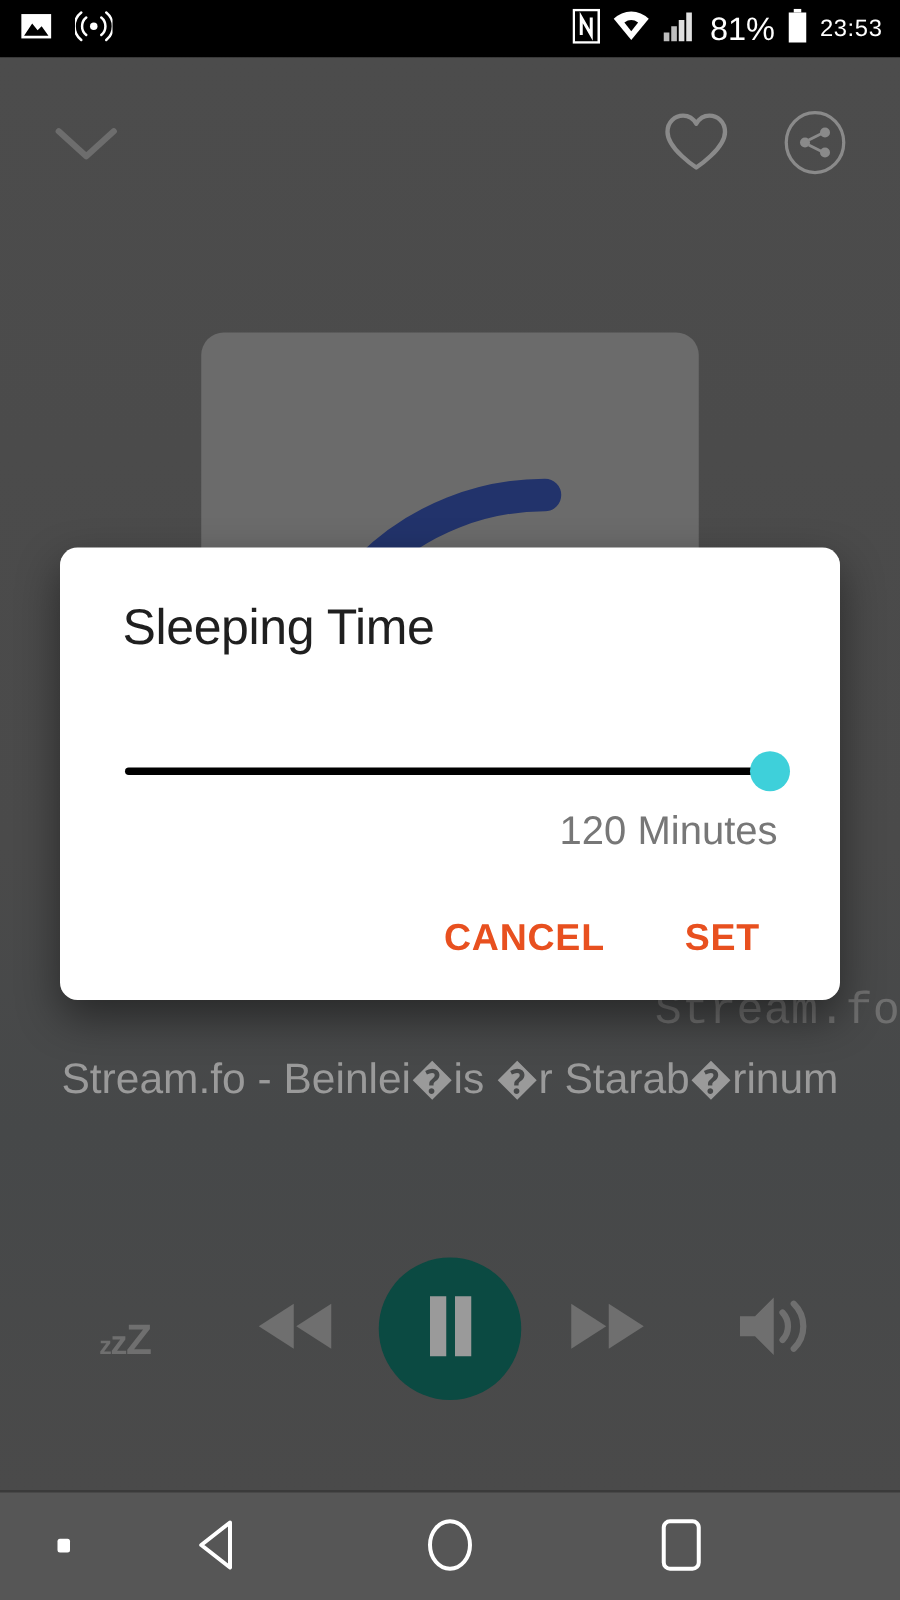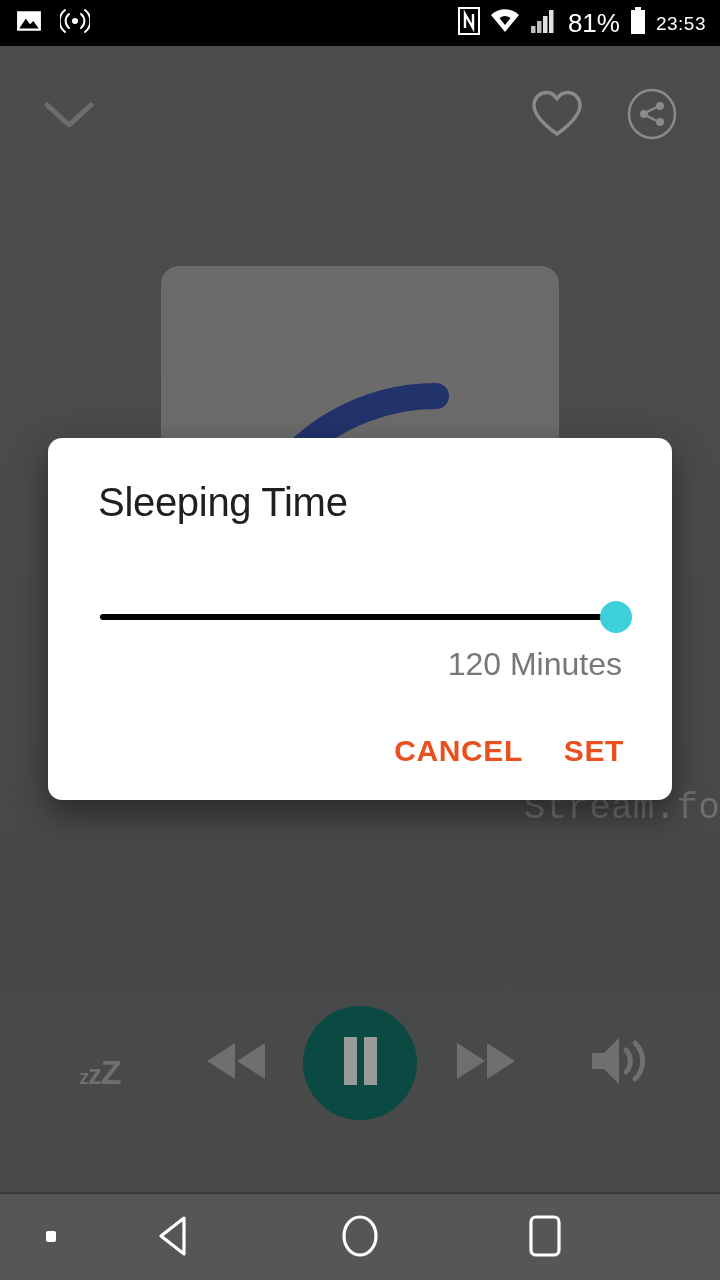--- a/index.html
+++ b/index.html
@@ -148,22 +148,22 @@
     position:absolute; left:502px; top:7px;
     width:32px; height:32px;
     border-radius:50%;
     background:#3ed0da;
   }
   #slider-value {
     position:absolute; right:50px; top:208px;
     font-size:32px; color:#777;margin-left:20px;
   }
   #dialog-actions {
-    position:absolute; right:44px; bottom:22px;
-    display:flex; align-items:flex-start; gap:33px;
+    position:absolute; right:60px; bottom:22px;
+    display:flex; align-items:flex-start; gap:56px;
   }
   .dlg-btn {
     background:none; border:none;
     color:#e8501f;
     font-family:"Liberation Sans", sans-serif;
     font-size:30px; font-weight:bold;
     letter-spacing:0.6px;
     padding:10px 4px;
     cursor:pointer;
   }
@@ -257,20 +257,21 @@
     <span>
       <svg width="398" height="398" viewBox="0 0 398 398">
         <path d="M75 330 A200 200 0 0 1 275 130" stroke="#22336b" stroke-width="26" fill="none" stroke-linecap="round"></path>
         <path d="M120 358 A168 168 0 0 1 288 190" stroke="#22336b" stroke-width="26" fill="none" stroke-linecap="round"></path>
         <path d="M178 392 A120 120 0 0 1 298 272" stroke="#22336b" stroke-width="26" fill="none" stroke-linecap="round"></path>
       </svg>
     </span>
   </div>
 
   <div id="track-title">Stream.fo</div>
+  <div id="track-subtitle">Stream.fo - Beinlei�is �r Starab�rinum</div>
 
   <div id="controls">
     <div id="sleep-btn" class="ctl">
       <span class="zzz">
         <span class="z1">z</span><span class="z2">z</span><span class="z3">Z</span>
       </span>
     </div>
     <div id="rew-btn" class="ctl">
       <span>
         <svg width="66" height="44" viewBox="0 0 66 44">

